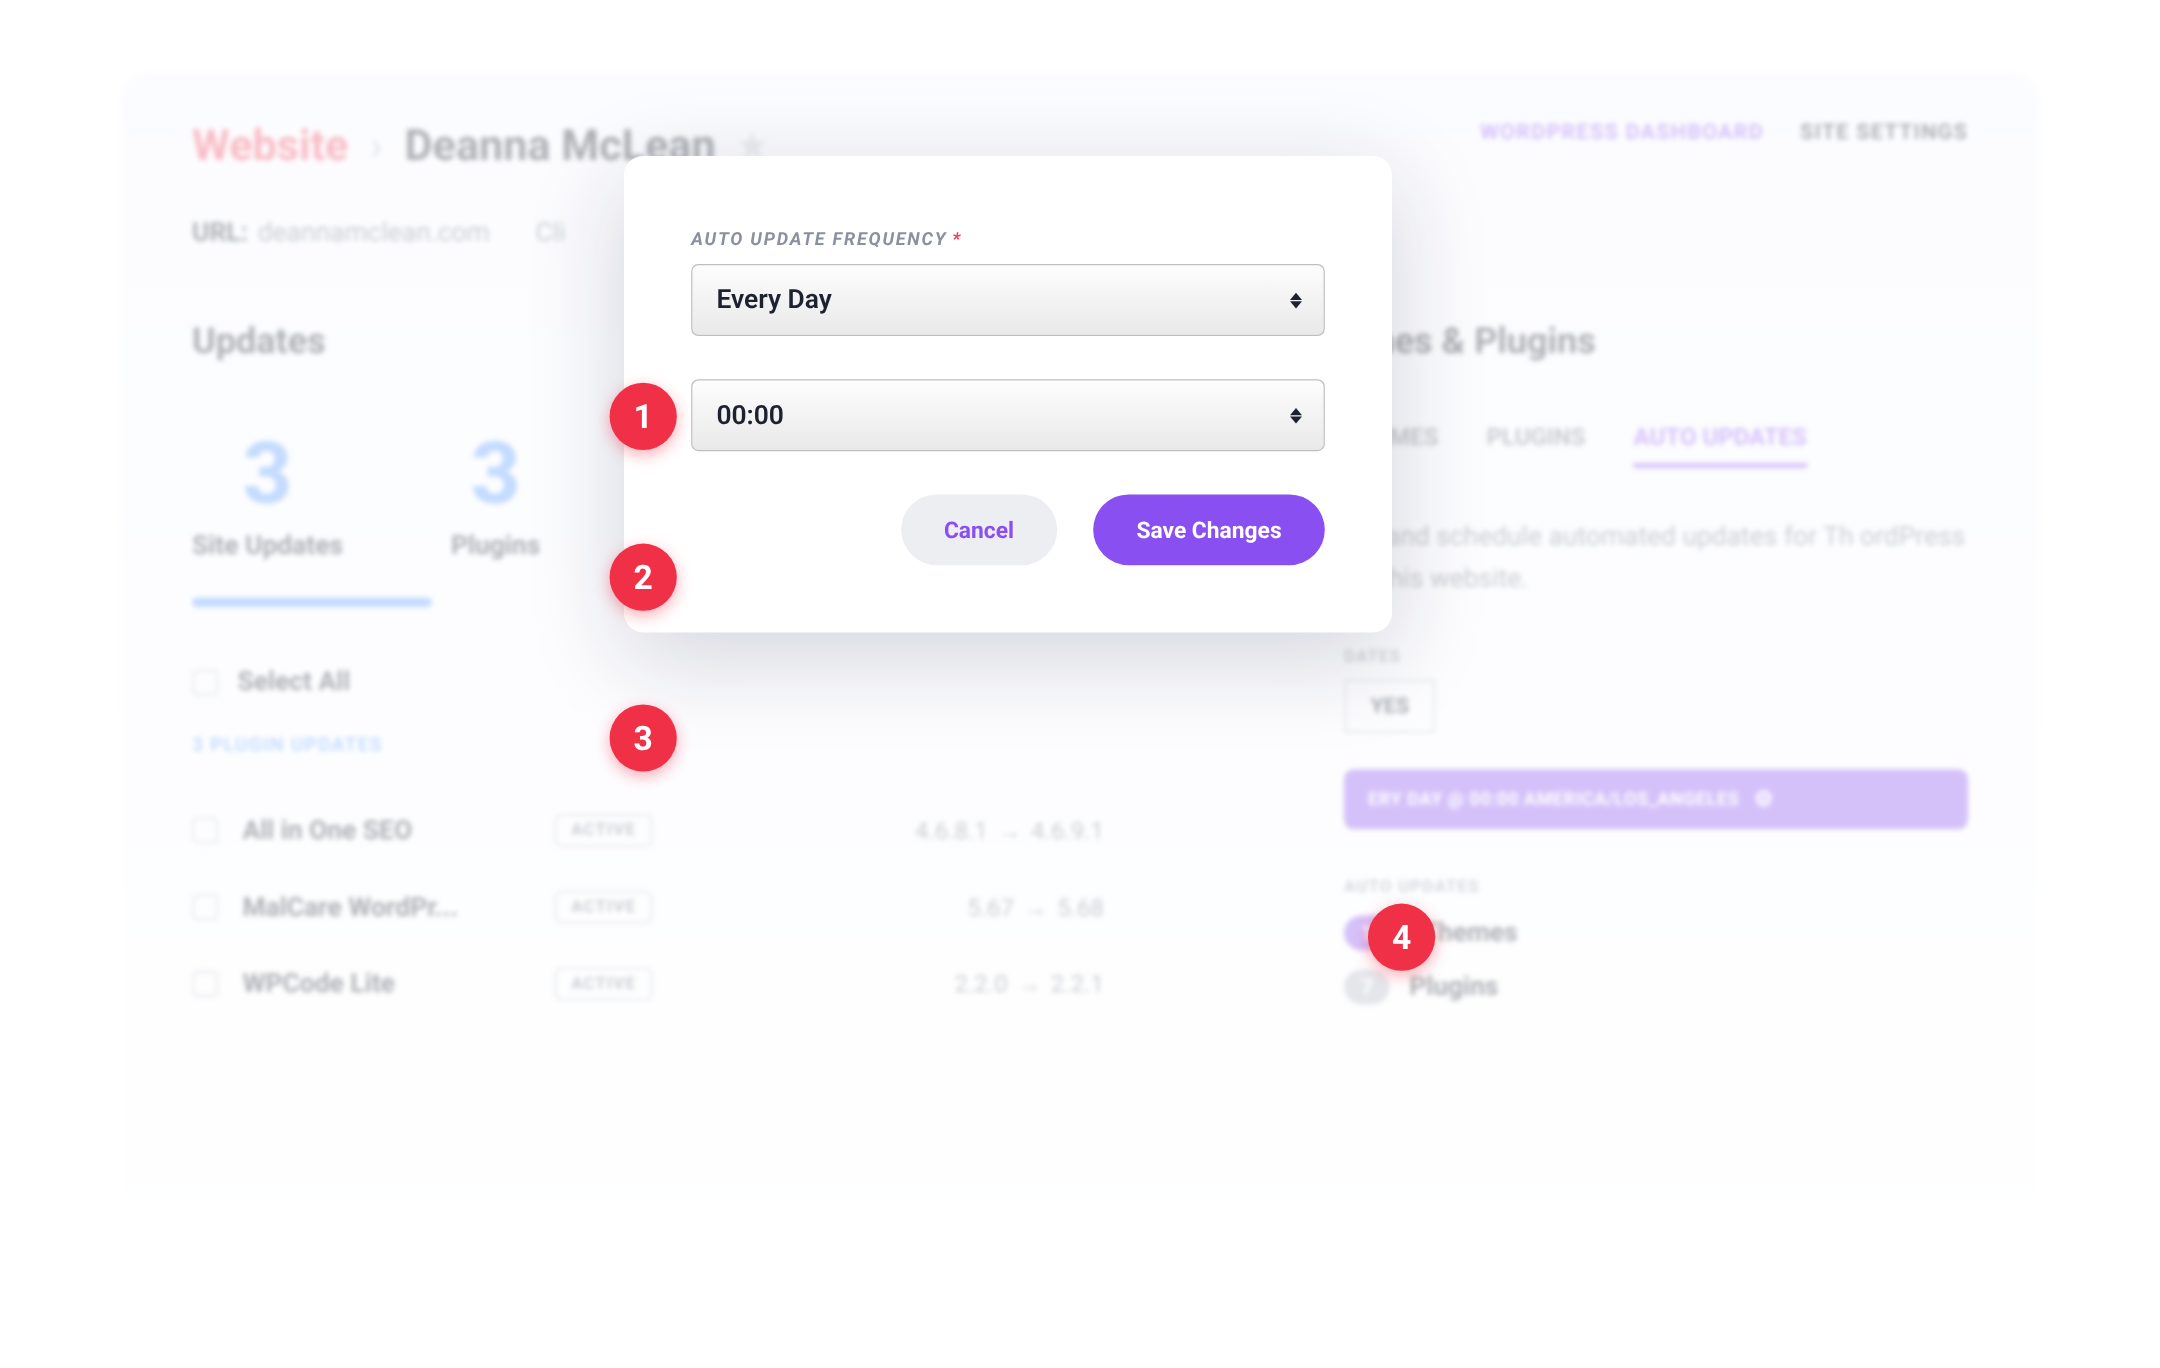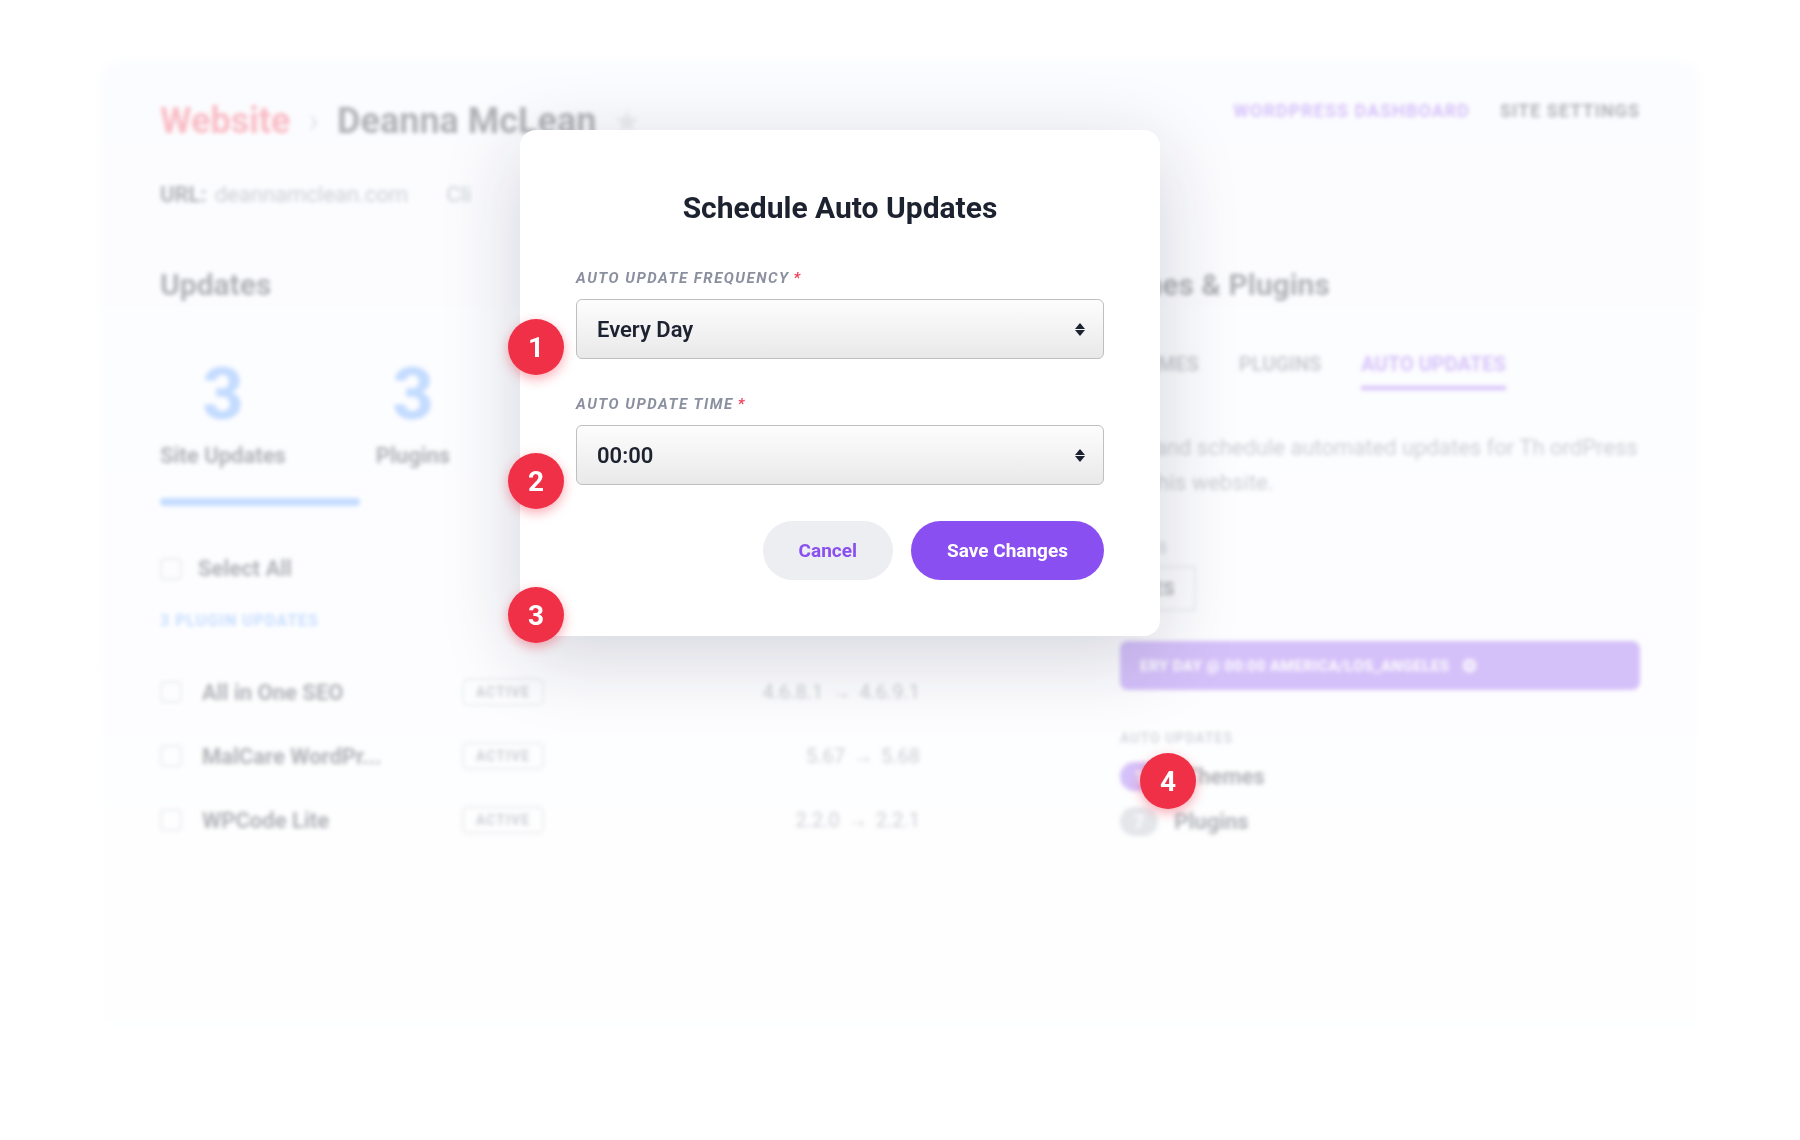--- a/index.html
+++ b/index.html
@@ -65,21 +65,21 @@
 .modal { position:absolute; left:520px; top:130px; width:640px; background:#fff; border-radius:16px; box-shadow:0 20px 80px rgba(20,30,60,0.18); padding:60px 56px 56px; z-index:10; }
 .mtitle { font-size:30px; font-weight:700; color:#1d2230; text-align:center; margin-bottom:44px; }
 .flabel { font-size:15px; font-weight:700; letter-spacing:1.5px; color:#8b90a0; margin-bottom:12px;font-style:italic; }
 .flabel .req { color:#ef3f5a; margin-left:4px; }
 .fsel { position:relative; width:100%; height:60px; background:linear-gradient(180deg,#fdfdfd 0%,#e9e9ea 100%); border:1px solid #bfbfbf; border-radius:6px; display:flex; align-items:center; padding:0 20px; font-size:22px; font-weight:600; color:#1d2230; margin-bottom:36px; cursor:pointer; }
 .fsel:last-of-type { margin-bottom:56px; }
 .fsel .chev { position:absolute; right:18px; display:flex; flex-direction:column; gap:1px; }
 .fsel .chev span { display:block; width:0; height:0; border-left:5px solid transparent; border-right:5px solid transparent; }
 .fsel .chev .up { border-bottom:6px solid #1d2230; }
 .fsel .chev .dn { border-top:6px solid #1d2230; }
-.mbtns { display:flex; justify-content:flex-end; gap:18px; }
+.mbtns { display:flex; justify-content:flex-end; gap:30px; }
 .btn { border:none; border-radius:40px; padding:18px 36px; font-size:19px; font-weight:700; cursor:pointer; }
 .btn.cancel { background:#edeef1; color:#8a4ff0; }
 .btn.save { background:#8a4ff0; color:#fff; }
 
 
 .step { position:absolute; width:56px; height:56px; border-radius:50%; background:#ef3047; color:#fff; font-size:28px; font-weight:700; display:flex; align-items:center; justify-content:center; z-index:20; box-shadow:0 4px 12px rgba(239,48,71,0.4); }
 </style>
 </head>
 <body>
 
@@ -168,36 +168,32 @@
             <span class="cnt g">7</span>
             <span>Plugins</span>
           </div>
         </div>
       </div>
     </div>
   </div>
 </div>
 
 <div class="modal">
-  <div class="mtitle">Schedule Auto Updates</div>
 
   <div class="flabel">
     <span>AUTO UPDATE FREQUENCY</span><span class="req">*</span>
   </div>
   <div class="fsel">
     <span>Every Day</span>
     <span class="chev">
         <span class="up"></span>
         <span class="dn"></span>
       </span>
   </div>
 
-  <div class="flabel">
-    <span>AUTO UPDATE TIME</span><span class="req">*</span>
-  </div>
   <div class="fsel">
     <span>00:00</span>
     <span class="chev">
         <span class="up"></span>
         <span class="dn"></span>
       </span>
   </div>
 
 
   <div class="mbtns">

